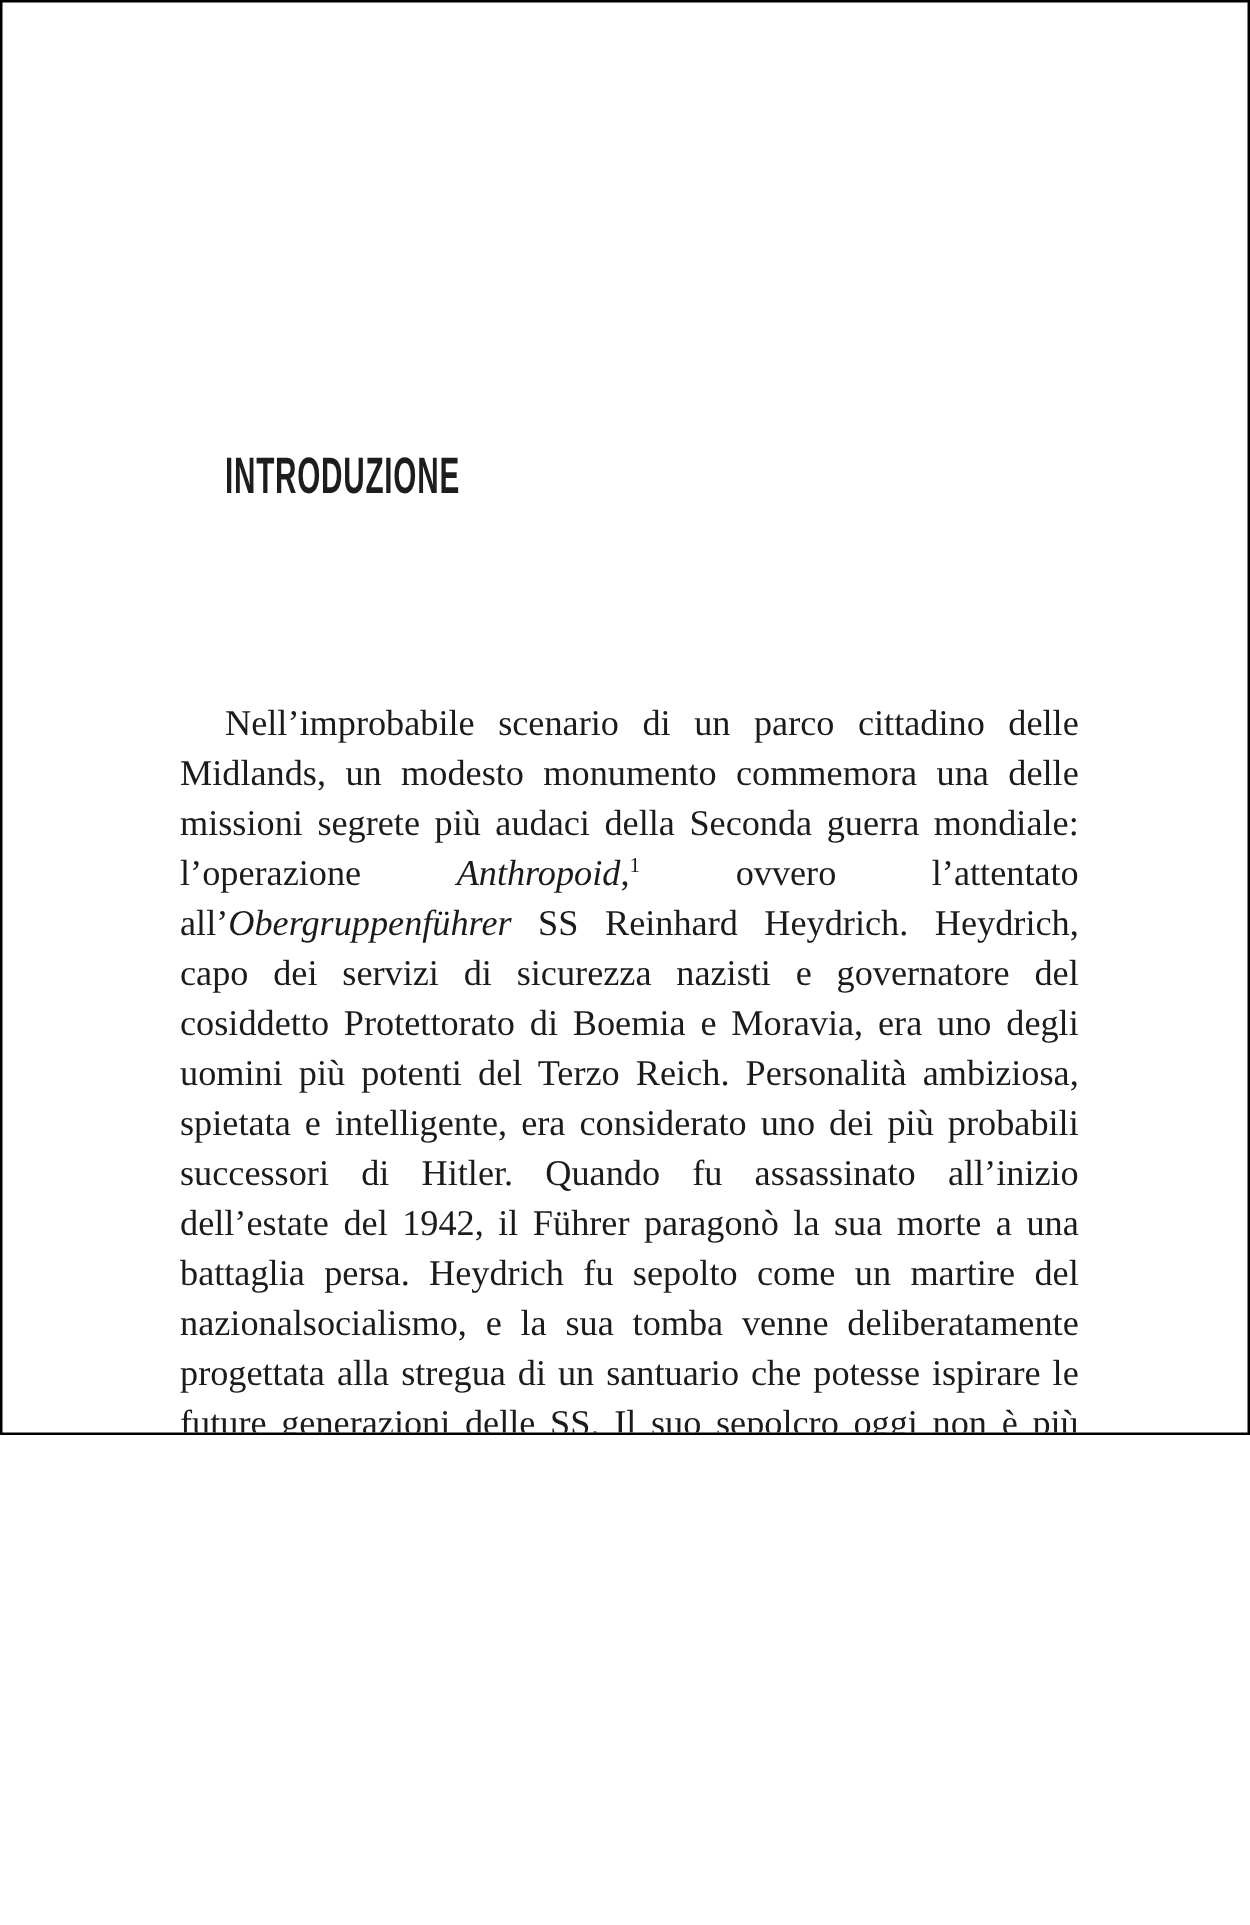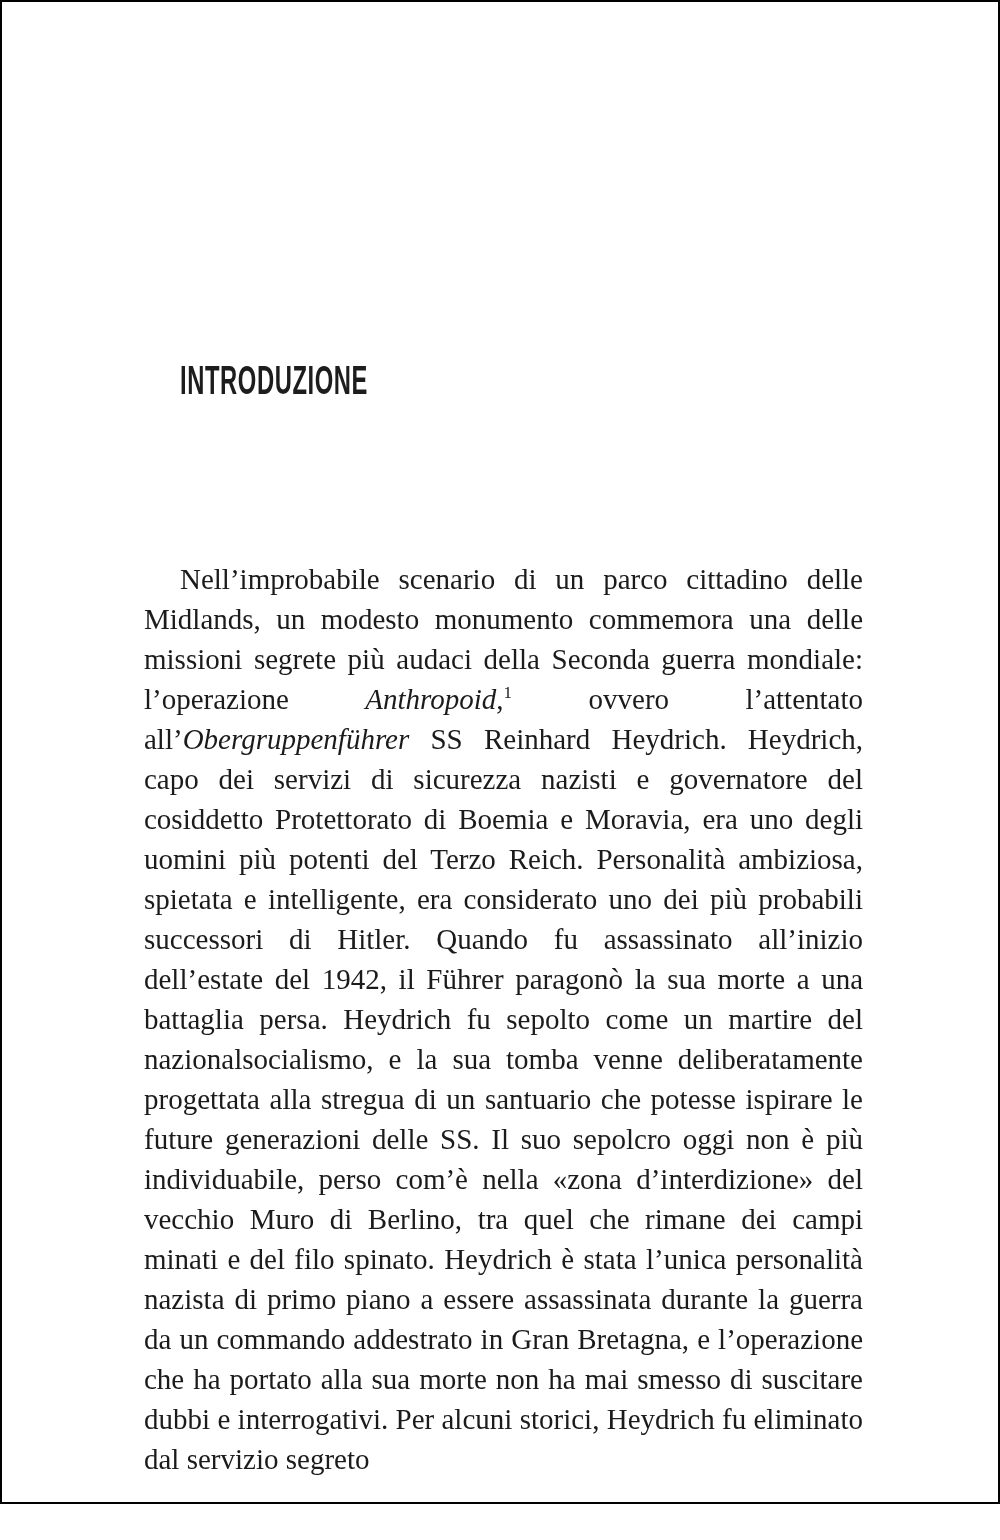--- a/index.html
+++ b/index.html
@@ -3,21 +3,21 @@
 <meta charset="utf-8">
 <style>
   html, body {
     margin: 0;
     padding: 0;
     background: #ffffff;
   }
   .page {
     position: relative;
     width: 1000px;
-    height: 1504px;
+    height: 1148px;
     box-sizing: border-box;
     background: #ffffff;
     border: 2px solid #000000;
     overflow: hidden;
     font-family: "Liberation Serif", "DejaVu Serif", serif;
   }
   .chapter-heading {
     position: absolute;
     left: 178px;
     top: 358px;

